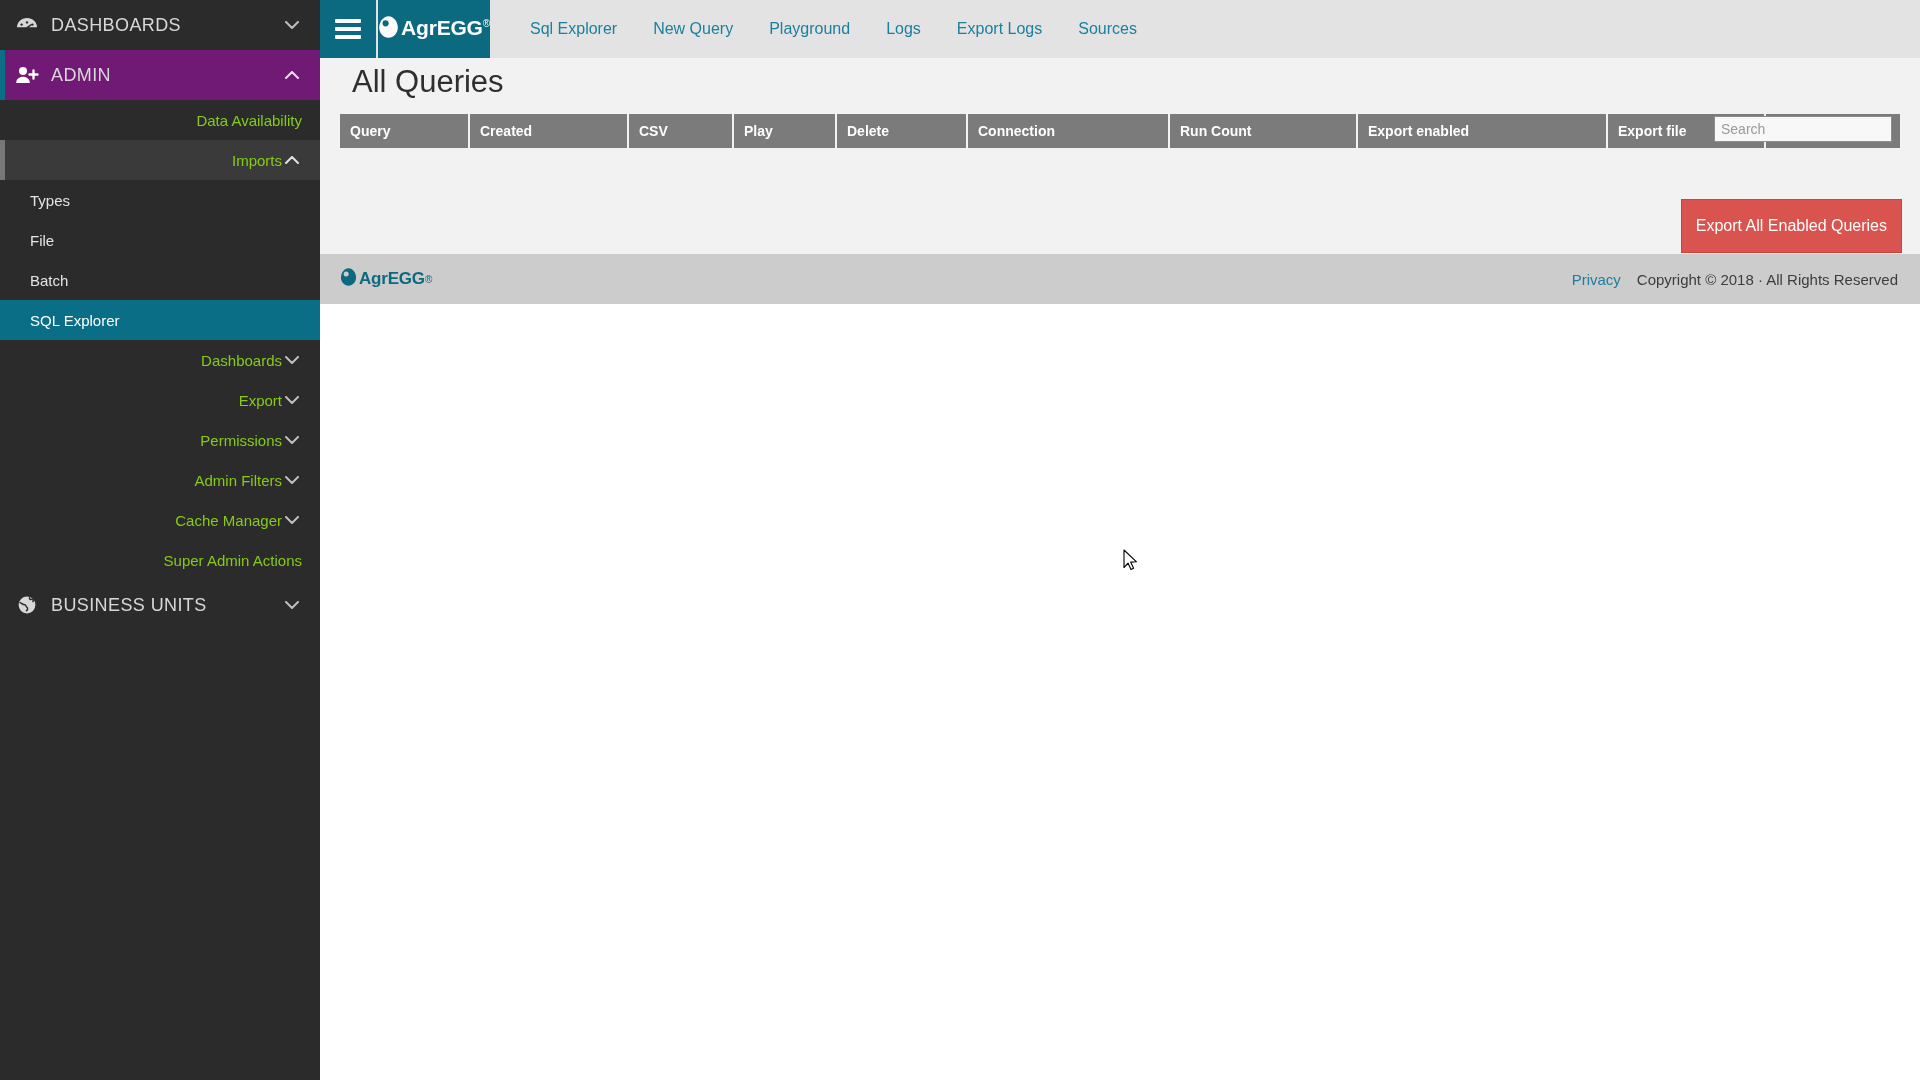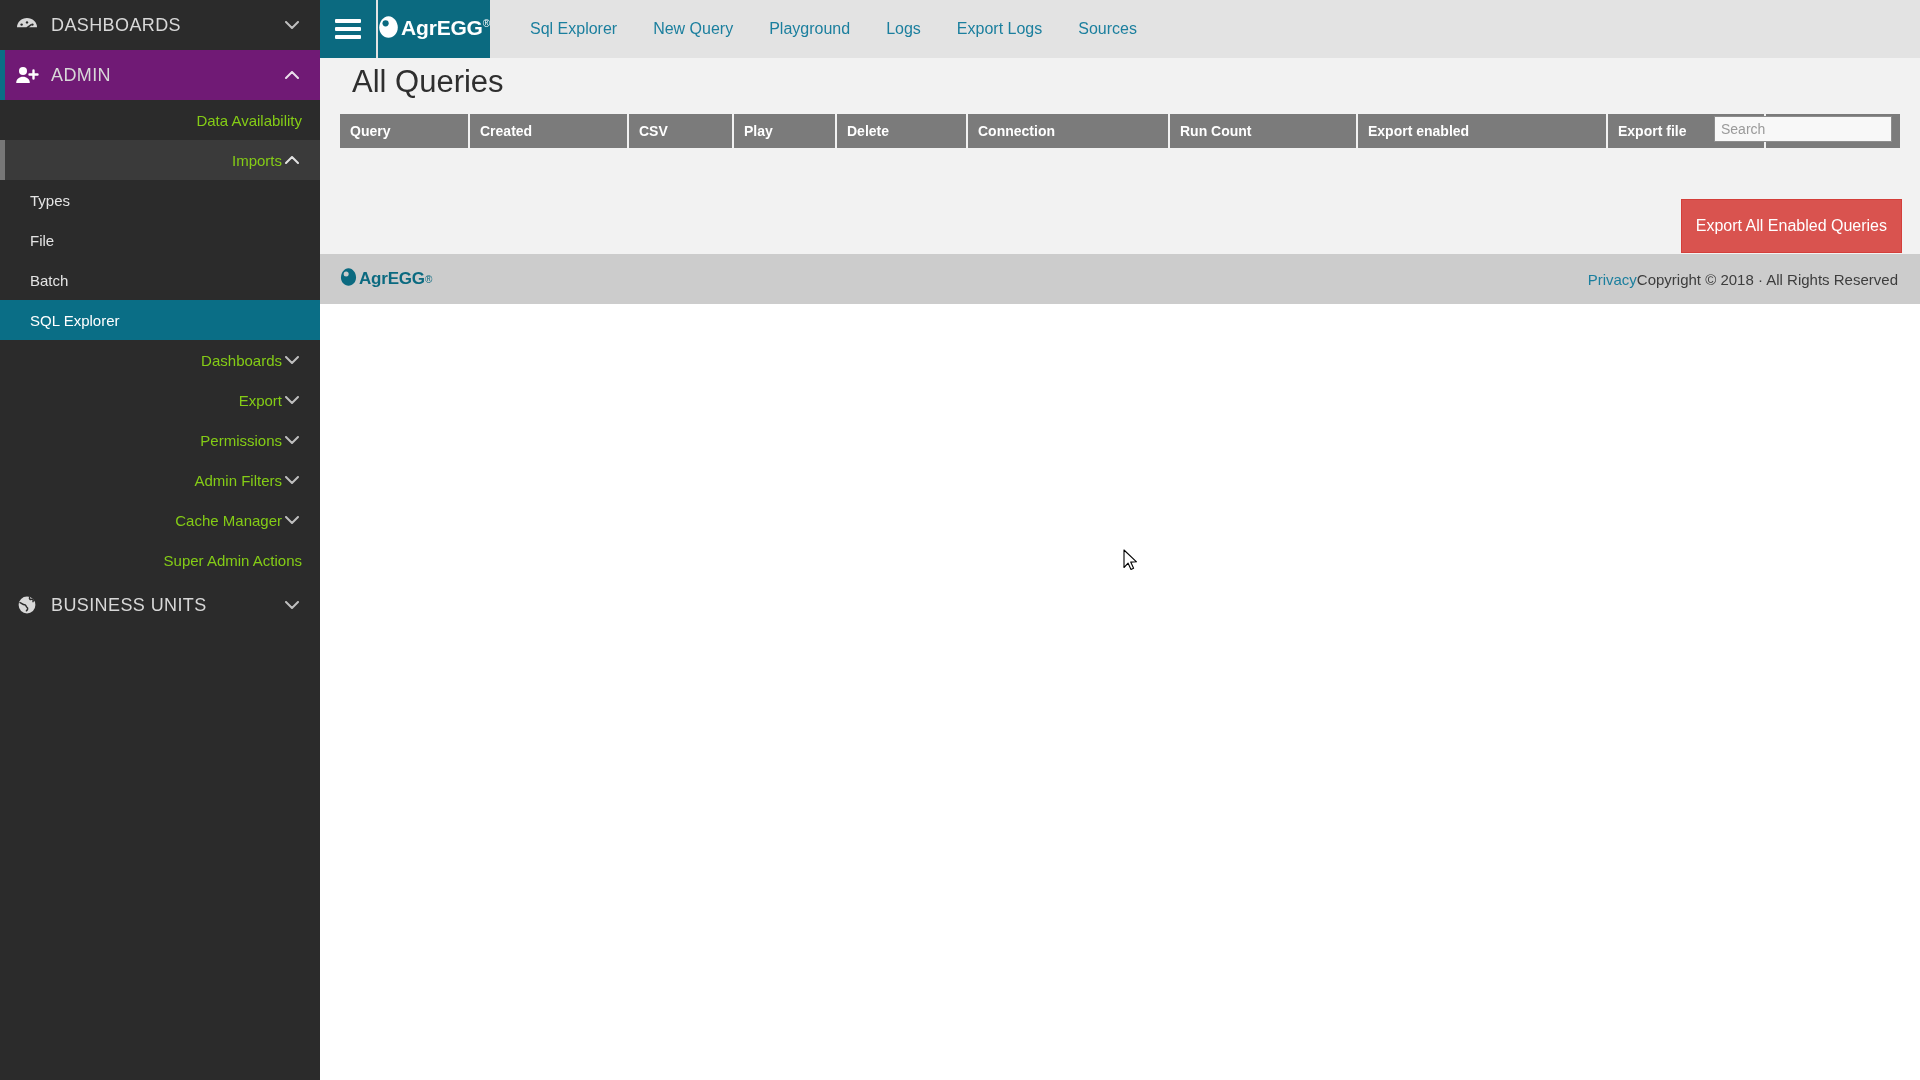--- a/index.html
+++ b/index.html
@@ -162,21 +162,21 @@
     height: 50px;
     display: flex; align-items: center;
     padding: 0 22px 0 20px;
   }
   .footer-brand {
     display: flex; align-items: center;
     color: #0b6a80; font-size: 17px; font-weight: bold;
     letter-spacing: -.2px;
   }
   .footer-spacer { flex: 1 1 auto; }
-  .footer-right { display: flex; }
+  .footer-right { display: flex; gap: 16px; }
   .footer-privacy { color: #1b7f9e; font-size: 15px; text-decoration: none; cursor: pointer; }
   .footer-copy { color: #3d3d3d; font-size: 15px; }
 
   .egg { display: inline-block; vertical-align: middle; margin-right: 2px; }
 
   
   .cursor { position: absolute; pointer-events: none; }
 </style>
 </head>
 <body>

